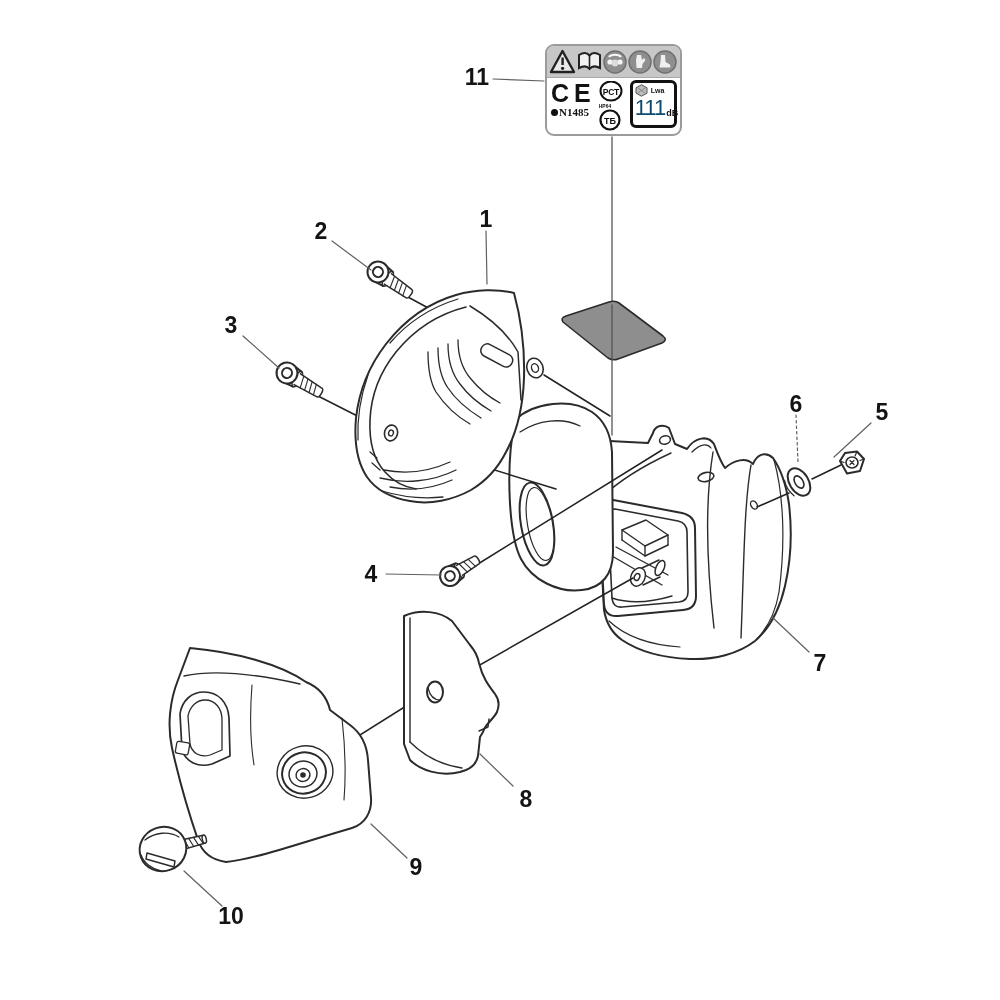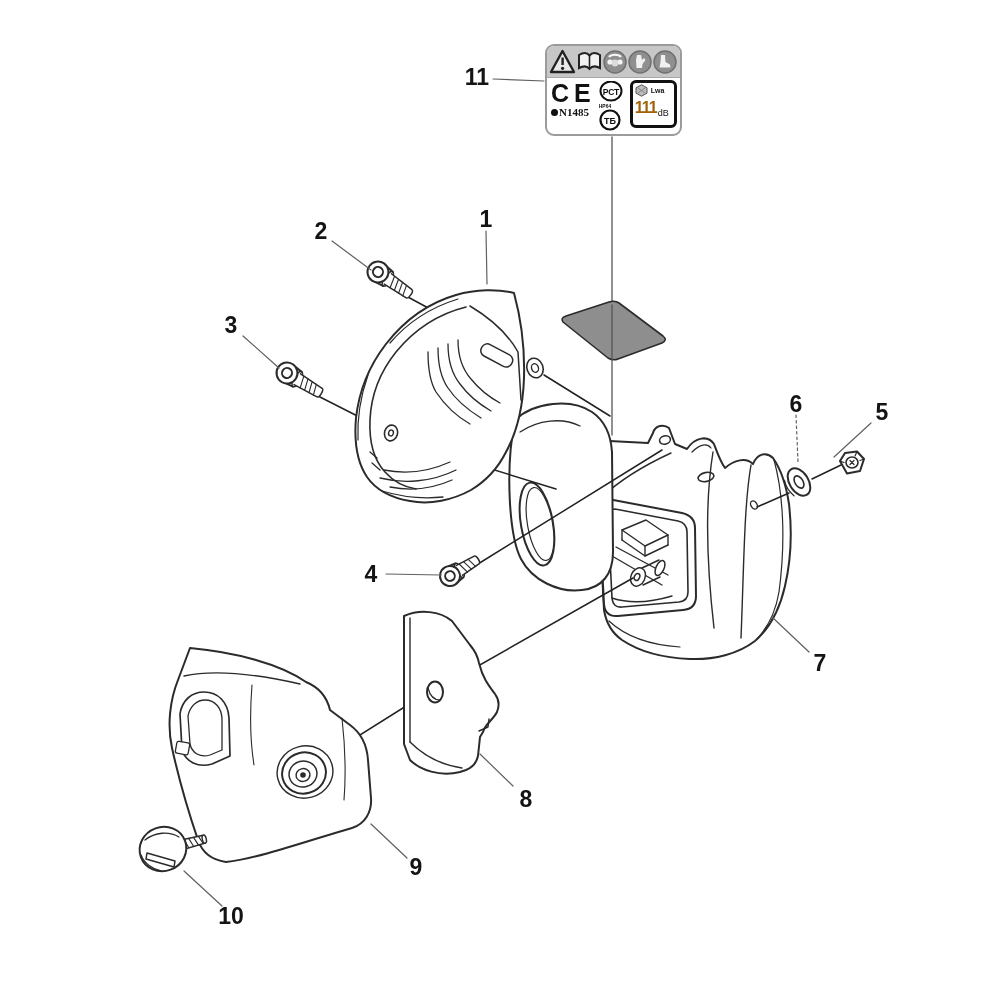--- a/index.html
+++ b/index.html
@@ -17,22 +17,22 @@
   .approval{font-family:"Liberation Serif",serif;font-size:11px;font-weight:bold;color:#111;
             display:flex;align-items:center;gap:1px;margin-top:0;}
   .dot{width:7px;height:7px;border-radius:50%;background:#111;display:inline-block;}
   .col2{display:flex;flex-direction:column;align-items:flex-start;width:28px;margin-top:1px;}
   .hp{font-size:5px;font-weight:bold;color:#111;line-height:6px;}
   .noisebox{border:3px solid #111;border-radius:6px;width:47px;height:48px;box-sizing:border-box;
             display:flex;flex-direction:column;padding:1px 2px;}
   .nb-top{display:flex;align-items:center;gap:3px;}
   .nb-top span{font-size:7px;font-weight:bold;color:#111;}
   .nb-bottom{display:flex;align-items:flex-end;}
-  .nv{font-size:16px;font-weight:bold;letter-spacing:-1px;line-height:22px;color:#a16207;}
-  .nu{font-size:9px;font-weight:normal;color:#111;margin-left:1px;line-height:11px;}
+  .nv{font-size:22px;font-weight:normal;letter-spacing:-1px;line-height:22px;color:#0c4a6e;}
+  .nu{font-size:9px;font-weight:bold;color:#111;margin-left:1px;line-height:11px;}
   .mini-mark{display:block;}
   .mini-mark text{font-family:"Liberation Sans",sans-serif;font-weight:bold;fill:#111;}
 </style>
 </head>
 <body>
 
 <div class="stage">
 
 <svg width="1000" height="1000" viewBox="0 0 1000 1000">
   <g fill="none" stroke="#2b2b2b" stroke-width="2" stroke-linecap="round" stroke-linejoin="round">

